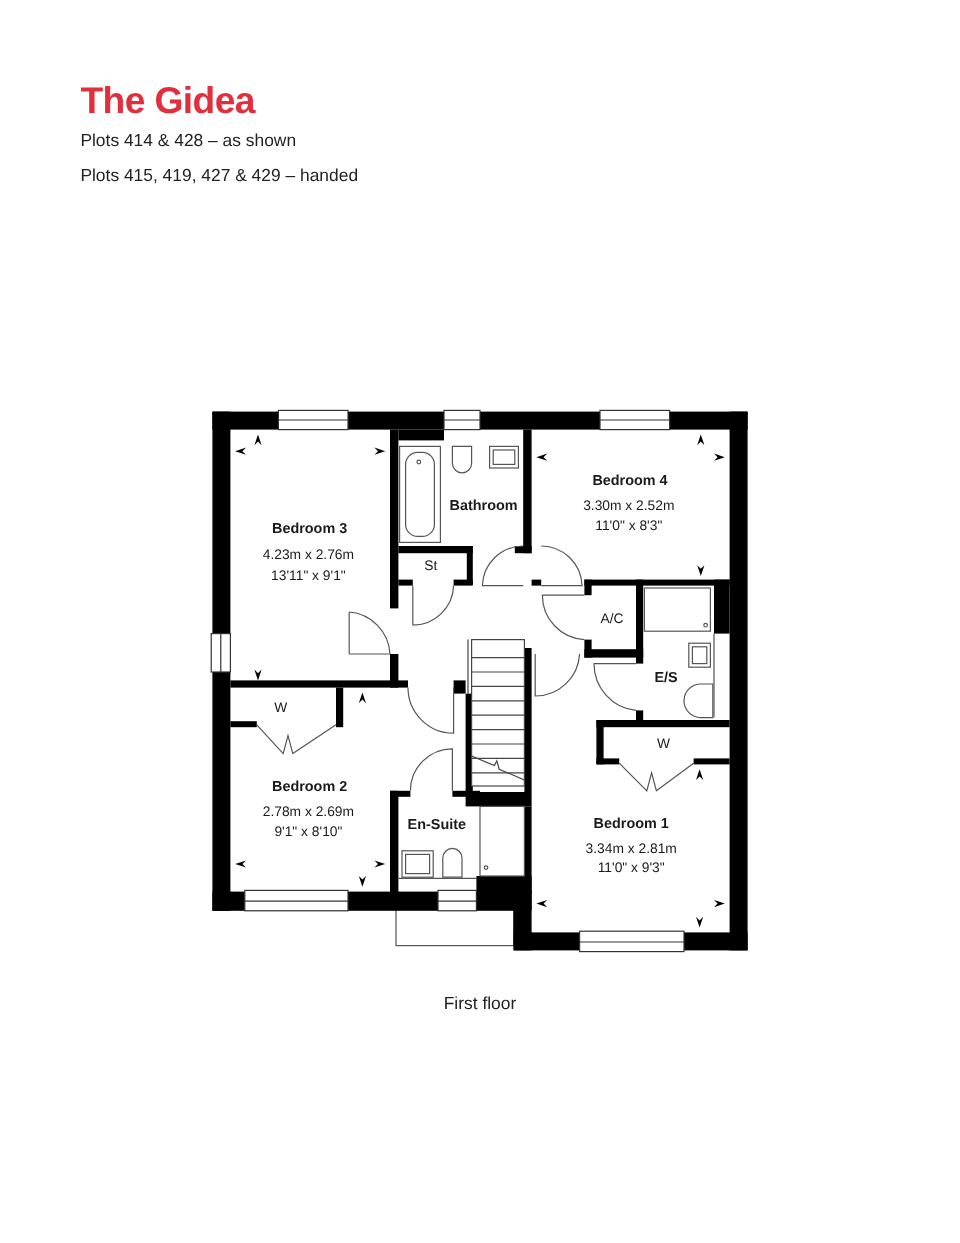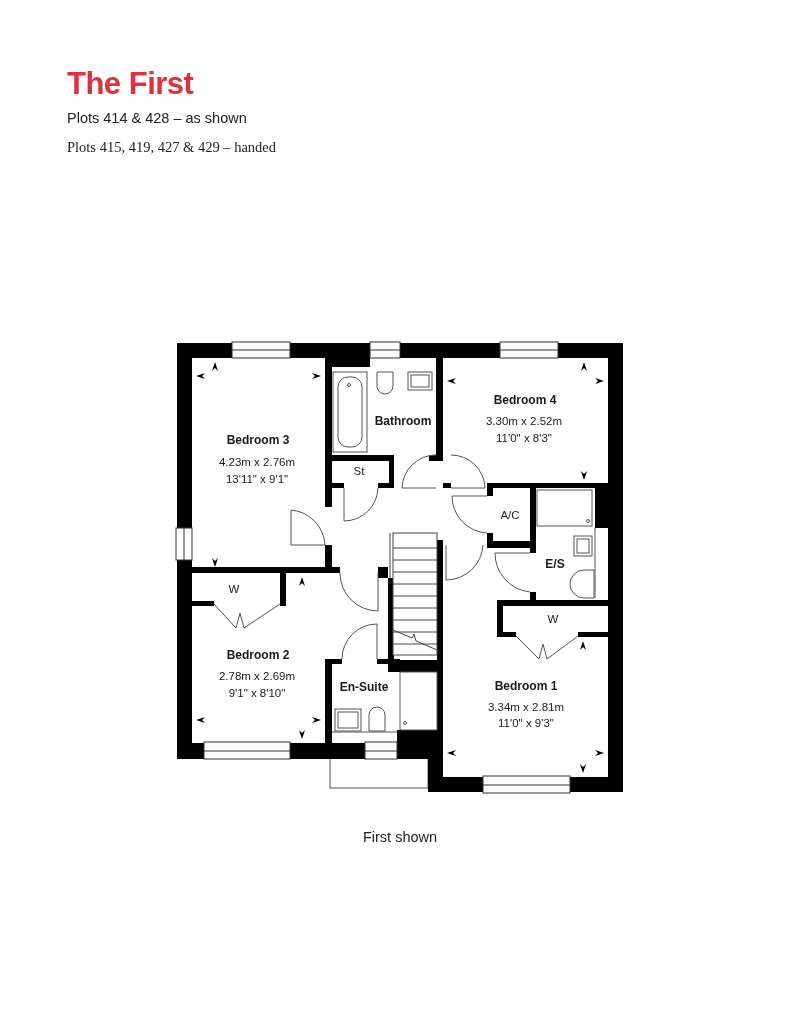--- a/index.html
+++ b/index.html
@@ -1,30 +1,30 @@
 <!DOCTYPE html>
 <html><head>
 <meta charset="utf-8">
 <style>
   html, body { margin: 0; padding: 0; background: #ffffff; }
   body { width: 800px; height: 1036px; position: relative; overflow: hidden; font-family: "Liberation Sans", "DejaVu Sans", sans-serif; color: #1a1a1a; }
   .title { position: absolute; left: 67px; top: 66px; font-size: 31px; font-weight: 700; letter-spacing: -0.5px; margin: 0; }
   .sub { position: absolute; left: 67px; font-size: 14.5px; color: #222; }
   .sub1 { top: 110px; text-align: center; }
-  .sub2 { top: 139px; font-family: Liberation Serif, serif; }
+  .sub2 { top: 139px; }
   .plan { position: absolute; left: 0; top: 0; }
   .caption { position: absolute; left: 0; width: 800px; top: 829px; text-align: center; font-size: 14.5px; color: #222; }
   svg text { font-family: "Liberation Sans", "DejaVu Sans", sans-serif; fill: #1a1a1a; }
   .room-name { font-weight: 700; font-size: 12px; }
   .room-dim { font-size: 11.5px; }
 </style>
 </head>
 <body>
 
-<h1 class="title" style="color:#e0303d">The First</h1>
+<h1 class="title" style="color:#e0303d">The Gidea</h1>
 <div class="sub sub1">Plots 414 &amp; 428 – as shown</div>
 <div class="sub sub2">Plots 415, 419, 427 &amp; 429 – handed</div>
 
 <svg class="plan" width="800" height="1036" viewBox="0 0 800 1036" xmlns="http://www.w3.org/2000/svg">
 
   <rect x="330" y="745" width="98" height="43" fill="none" stroke="#555" stroke-width="1"></rect>
 
   <g fill="#000">
 
     <rect x="177" y="343" width="446" height="15"></rect>
@@ -217,13 +217,13 @@
   <text class="room-dim" x="257" y="680" text-anchor="middle">2.78m x 2.69m</text>
   <text class="room-dim" x="257" y="697" text-anchor="middle">9'1" x 8'10"</text>
 
   <text class="room-name" x="364" y="691" text-anchor="middle">En-Suite</text>
 
   <text class="room-name" x="526" y="690" text-anchor="middle">Bedroom 1</text>
   <text class="room-dim" x="526" y="711" text-anchor="middle">3.34m x 2.81m</text>
   <text class="room-dim" x="526" y="727" text-anchor="middle">11'0" x 9'3"</text>
 </svg>
 
-<div class="caption">First shown</div>
+<div class="caption">First floor</div>
 
 </body></html>

